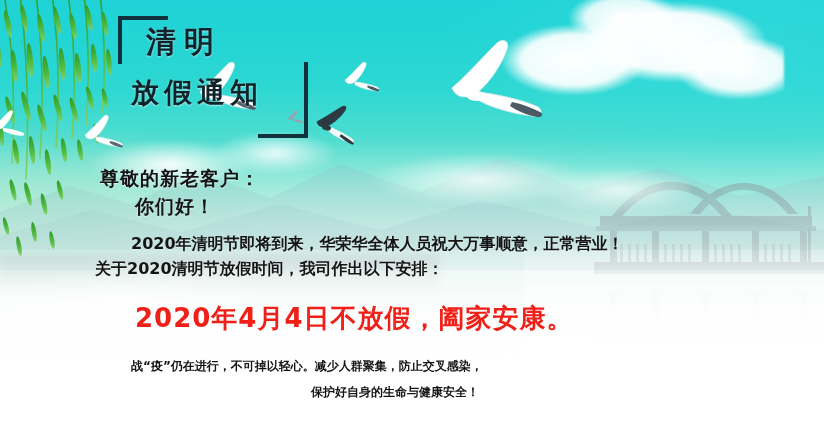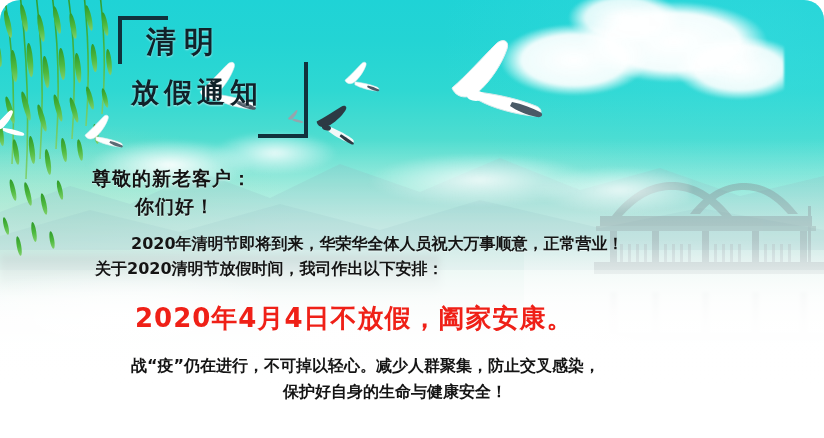--- a/index.html
+++ b/index.html
@@ -4,21 +4,20 @@
 <style>
   html,body{margin:0;padding:0;}
   body{
     width:824px;height:438px;overflow:hidden;
     font-family:"DejaVu Sans","Liberation Sans",sans-serif;
     background:#ffffff;
   }
   #poster{
     position:relative;width:824px;height:438px;overflow:hidden;
     background:#ffffff;
-    border-radius:20px;
   }
 
   
   .sky{
     position:absolute;left:0;top:0;width:824px;height:438px;
     background:
       linear-gradient(to bottom,
         #1fd3d6 0px,
         #23d4d4 40px,
         #2ed8d2 90px,
@@ -125,21 +124,21 @@
     position:absolute;left:131px;top:74px;
     font-family:"DejaVu Serif","Liberation Serif",serif;
     font-size:28px;font-weight:bold;color:#10222a;letter-spacing:5px;
     text-shadow:0 1px 2px rgba(255,255,255,.6);
     text-align:right;
   }
 
   
   .body-wrap{position:absolute;left:0;top:0;width:824px;height:438px;}
   .salutation{
-    position:absolute;left:92px;top:166px;
+    position:absolute;left:100px;top:166px;
     font-size:19px;font-weight:bold;color:#141414;letter-spacing:1px;
     text-shadow:0 1px 1px rgba(255,255,255,.5);
   }
   .greeting{
     position:absolute;left:135px;top:194px;
     font-size:19px;font-weight:bold;color:#141414;letter-spacing:1px;
     text-shadow:0 1px 1px rgba(255,255,255,.5);
   }
   .para-1{
     position:absolute;left:95px;top:231px;width:600px;
@@ -147,21 +146,21 @@
     text-indent:36px;letter-spacing:0px;
     text-shadow:0 1px 1px rgba(255,255,255,.45);
   }
   .para-1 .l2{display:block;text-indent:0;}
   .highlight{
     position:absolute;left:135px;top:301px;
     font-size:26px;font-weight:bold;color:#ef2017;letter-spacing:1px;
   }
   .para-2{
     position:absolute;left:95px;top:353px;width:600px;
-    font-size:16px;font-weight:bold;color:#141414;line-height:26px;
+    font-size:12px;font-weight:bold;color:#141414;line-height:26px;
     text-indent:36px;
   }
   .para-2 .l2{display:block;text-indent:0;text-align:center;}
 </style>
 </head>
 <body>
 
 <div id="poster">
 
   <div class="sky"></div>

